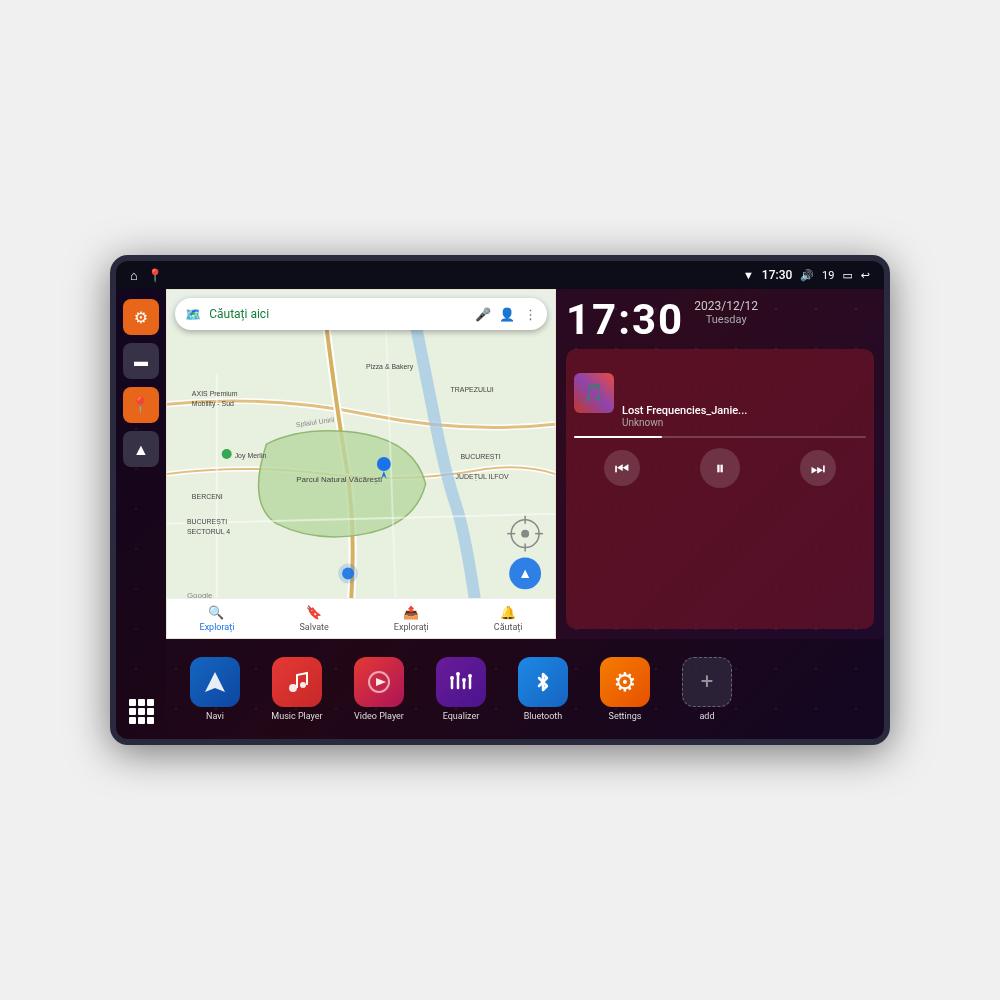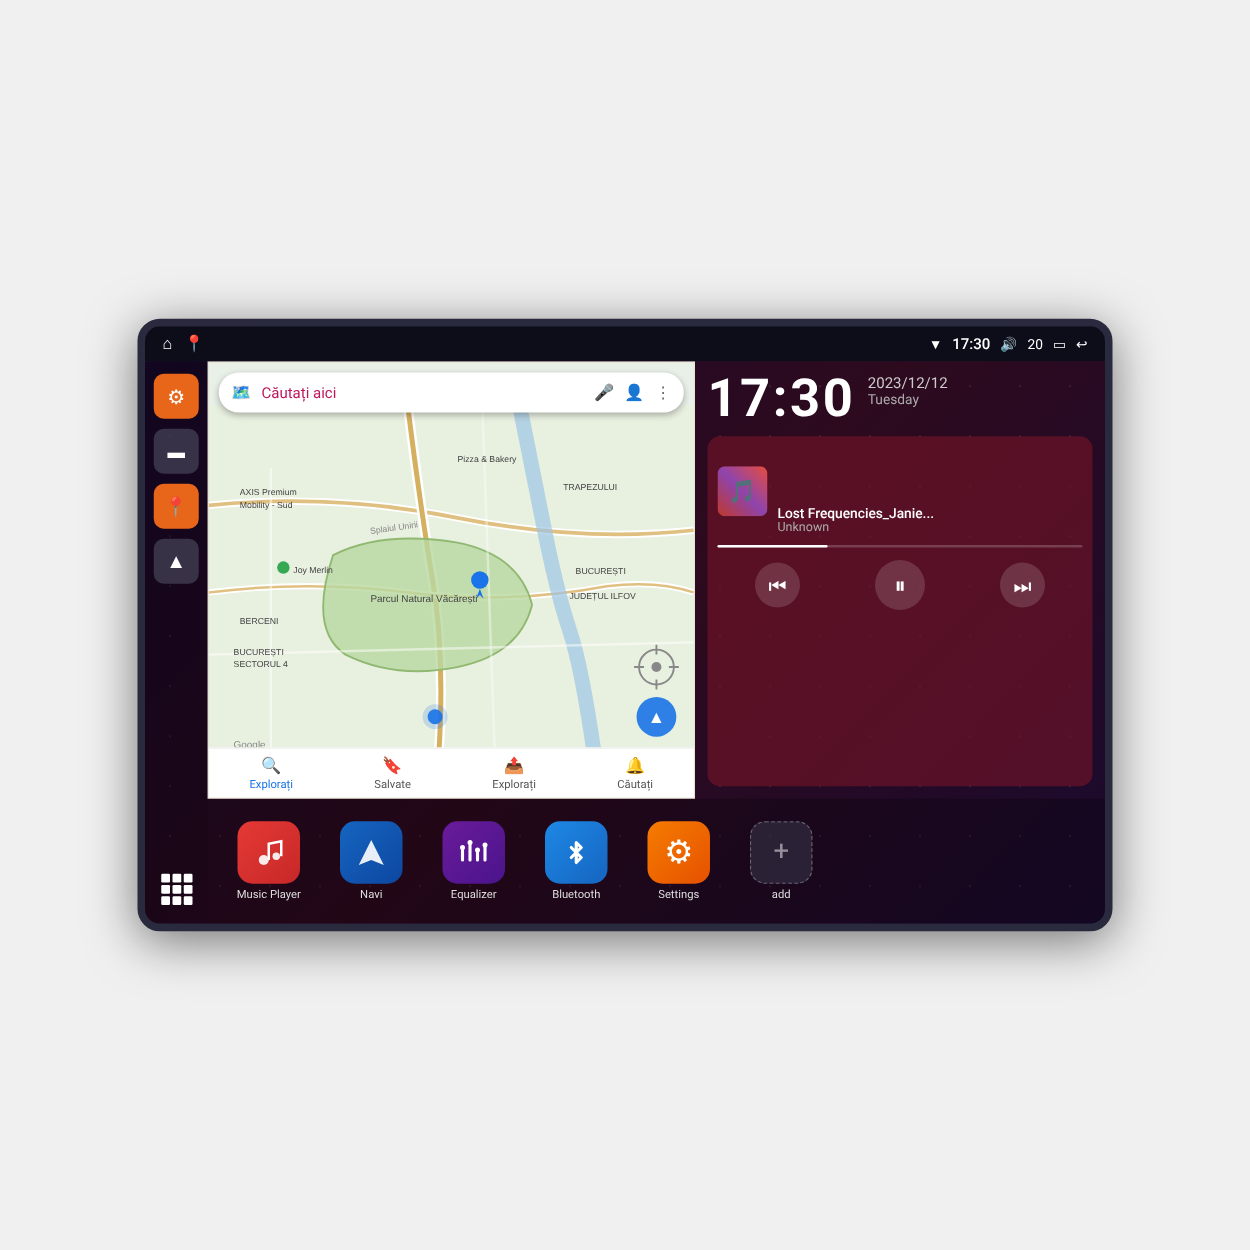--- a/index.html
+++ b/index.html
@@ -114,21 +114,21 @@
       height: 32px;
       background: #fff;
       border-radius: 20px;
       display: flex;
       align-items: center;
       padding: 0 10px;
       gap: 8px;
       box-shadow: 0 2px 6px rgba(0,0,0,0.3);
       z-index: 5;
     }
-    .map-search-text { flex: 1; font-size: 12px; color: #be185d; }
+    .map-search-text { flex: 1; font-size: 12px; color: #15803d; }
     
     .map-bg {
       width: 100%; height: 100%;
       background: #e8f0e8;
     }
     
     .map-svg { position: absolute; inset: 0; width: 100%; height: 100%; }
 
     
     .map-bottom {
@@ -175,21 +175,21 @@
       color: #fff;
       line-height: 1;
       letter-spacing: 2px;
     }
     .clock-date {
       display: flex;
       flex-direction: column;
       justify-content: center;
     }
     .clock-date-main { font-size: 12px; color: #ccc; }
-    .clock-day { font-size: 11px; color: #aaa; }
+    .clock-day { font-size: 11px; color: #aaa; text-align: center; }
 
     
     .music-widget {
       background: rgba(120,20,40,0.6);
       border-radius: 10px;
       padding: 8px;
       flex: 1;
     }
     .music-info {
       display: flex;
@@ -293,21 +293,21 @@
 
   <div class="status-bar">
     <div class="status-left">
       <span class="status-icon">⌂</span>
       <span class="status-icon">📍</span>
     </div>
     <div class="status-right">
       <span>▼</span>
       <span class="status-time">17:30</span>
       <span>🔊</span>
-      <span>20</span>
+      <span>19</span>
       <span>▭</span>
       <span>↩</span>
     </div>
   </div>
 
   <div class="main-area">
 
     <div class="sidebar">
       <div class="sidebar-btn orange">
         <span style="font-size:16px;color:#fff;">⚙</span>
@@ -453,36 +453,45 @@
               <div class="ctrl-btn">⏮</div>
               <div class="ctrl-btn play">⏸</div>
               <div class="ctrl-btn">⏭</div>
             </div>
           </div>
         </div>
       </div>
 
       <div class="app-grid-section">
         <div class="app-item">
+          <div class="app-icon icon-navi">
+            <svg width="28" height="28" viewBox="0 0 28 28" fill="none" xmlns="http://www.w3.org/2000/svg">
+              <polygon points="14,4 24,24 14,20 4,24" fill="white" opacity="0.9"></polygon>
+            </svg>
+          </div>
+          <span class="app-label">Navi</span>
+        </div>
+        <div class="app-item">
           <div class="app-icon icon-music">
             <svg width="28" height="28" viewBox="0 0 28 28" fill="none" xmlns="http://www.w3.org/2000/svg">
               <circle cx="10" cy="20" r="4" fill="white" opacity="0.9"></circle>
               <circle cx="20" cy="17" r="3" fill="white" opacity="0.9"></circle>
               <path d="M14,20 L14,7 L24,5 L24,17" stroke="white" stroke-width="2" fill="none"></path>
             </svg>
           </div>
           <span class="app-label">Music Player</span>
         </div>
         <div class="app-item">
-          <div class="app-icon icon-navi">
+          <div class="app-icon icon-video">
             <svg width="28" height="28" viewBox="0 0 28 28" fill="none" xmlns="http://www.w3.org/2000/svg">
-              <polygon points="14,4 24,24 14,20 4,24" fill="white" opacity="0.9"></polygon>
+              <circle cx="14" cy="14" r="10" stroke="white" stroke-width="2" fill="none" opacity="0.6"></circle>
+              <polygon points="11,10 21,14 11,18" fill="white" opacity="0.9"></polygon>
             </svg>
           </div>
-          <span class="app-label">Navi</span>
+          <span class="app-label">Video Player</span>
         </div>
         <div class="app-item">
           <div class="app-icon icon-eq">
             <svg width="28" height="28" viewBox="0 0 28 28" fill="none" xmlns="http://www.w3.org/2000/svg">
               <line x1="5" y1="20" x2="5" y2="12" stroke="white" stroke-width="2.5" stroke-linecap="round"></line>
               <circle cx="5" cy="10" r="2" fill="white"></circle>
               <line x1="11" y1="20" x2="11" y2="8" stroke="white" stroke-width="2.5" stroke-linecap="round"></line>
               <circle cx="11" cy="6" r="2" fill="white"></circle>
               <line x1="17" y1="20" x2="17" y2="14" stroke="white" stroke-width="2.5" stroke-linecap="round"></line>
               <circle cx="17" cy="12" r="2" fill="white"></circle>

